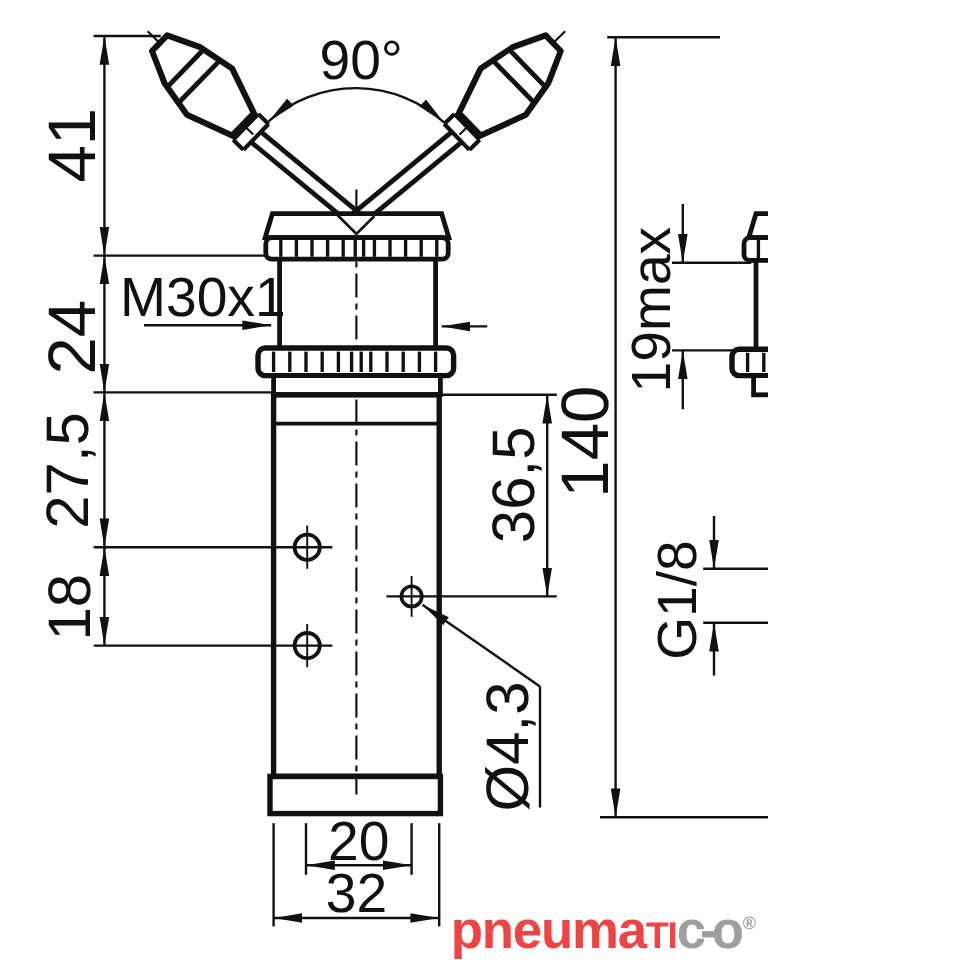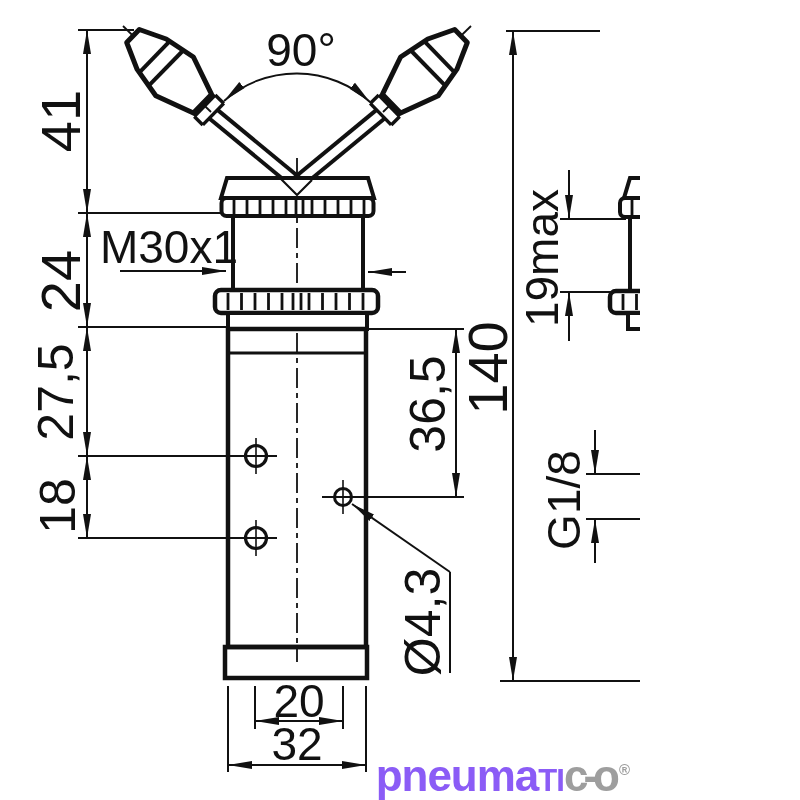--- a/index.html
+++ b/index.html
@@ -5,21 +5,21 @@
   html,body{margin:0;padding:0;background:#fff;}
   .stage{position:relative;width:640px;height:800px;background:#fff;overflow:hidden;
          font-family:"Liberation Sans", sans-serif;}
   svg{position:absolute;left:0;top:0;}
   svg text{font-family:"Liberation Sans", sans-serif;fill:#111;}
   .dimtxt{font-size:50px;}
   .dimtxt-big{font-size:56px;}
   .dimtxt-med{font-size:46px;}
   .logo{position:absolute;right:10px;bottom:2px;font-weight:bold;font-size:44px;
         letter-spacing:-1px;line-height:1;white-space:nowrap;}
-  .logo .pink{color:#8b5cf6;}
+  .logo .pink{color:#ef4444;}
   .logo .gray{color:#9e9e9e;}
   .logo .sc{font-variant-caps:all-small-caps;}
   .logo .dash{margin:0 -4px;font-weight:bold;}
   .logo .reg{font-size:15px;vertical-align:super;letter-spacing:0;}
 </style>
 </head>
 <body>
 
 <div class="stage">
 <svg width="800" height="800" viewBox="0 0 800 800">

